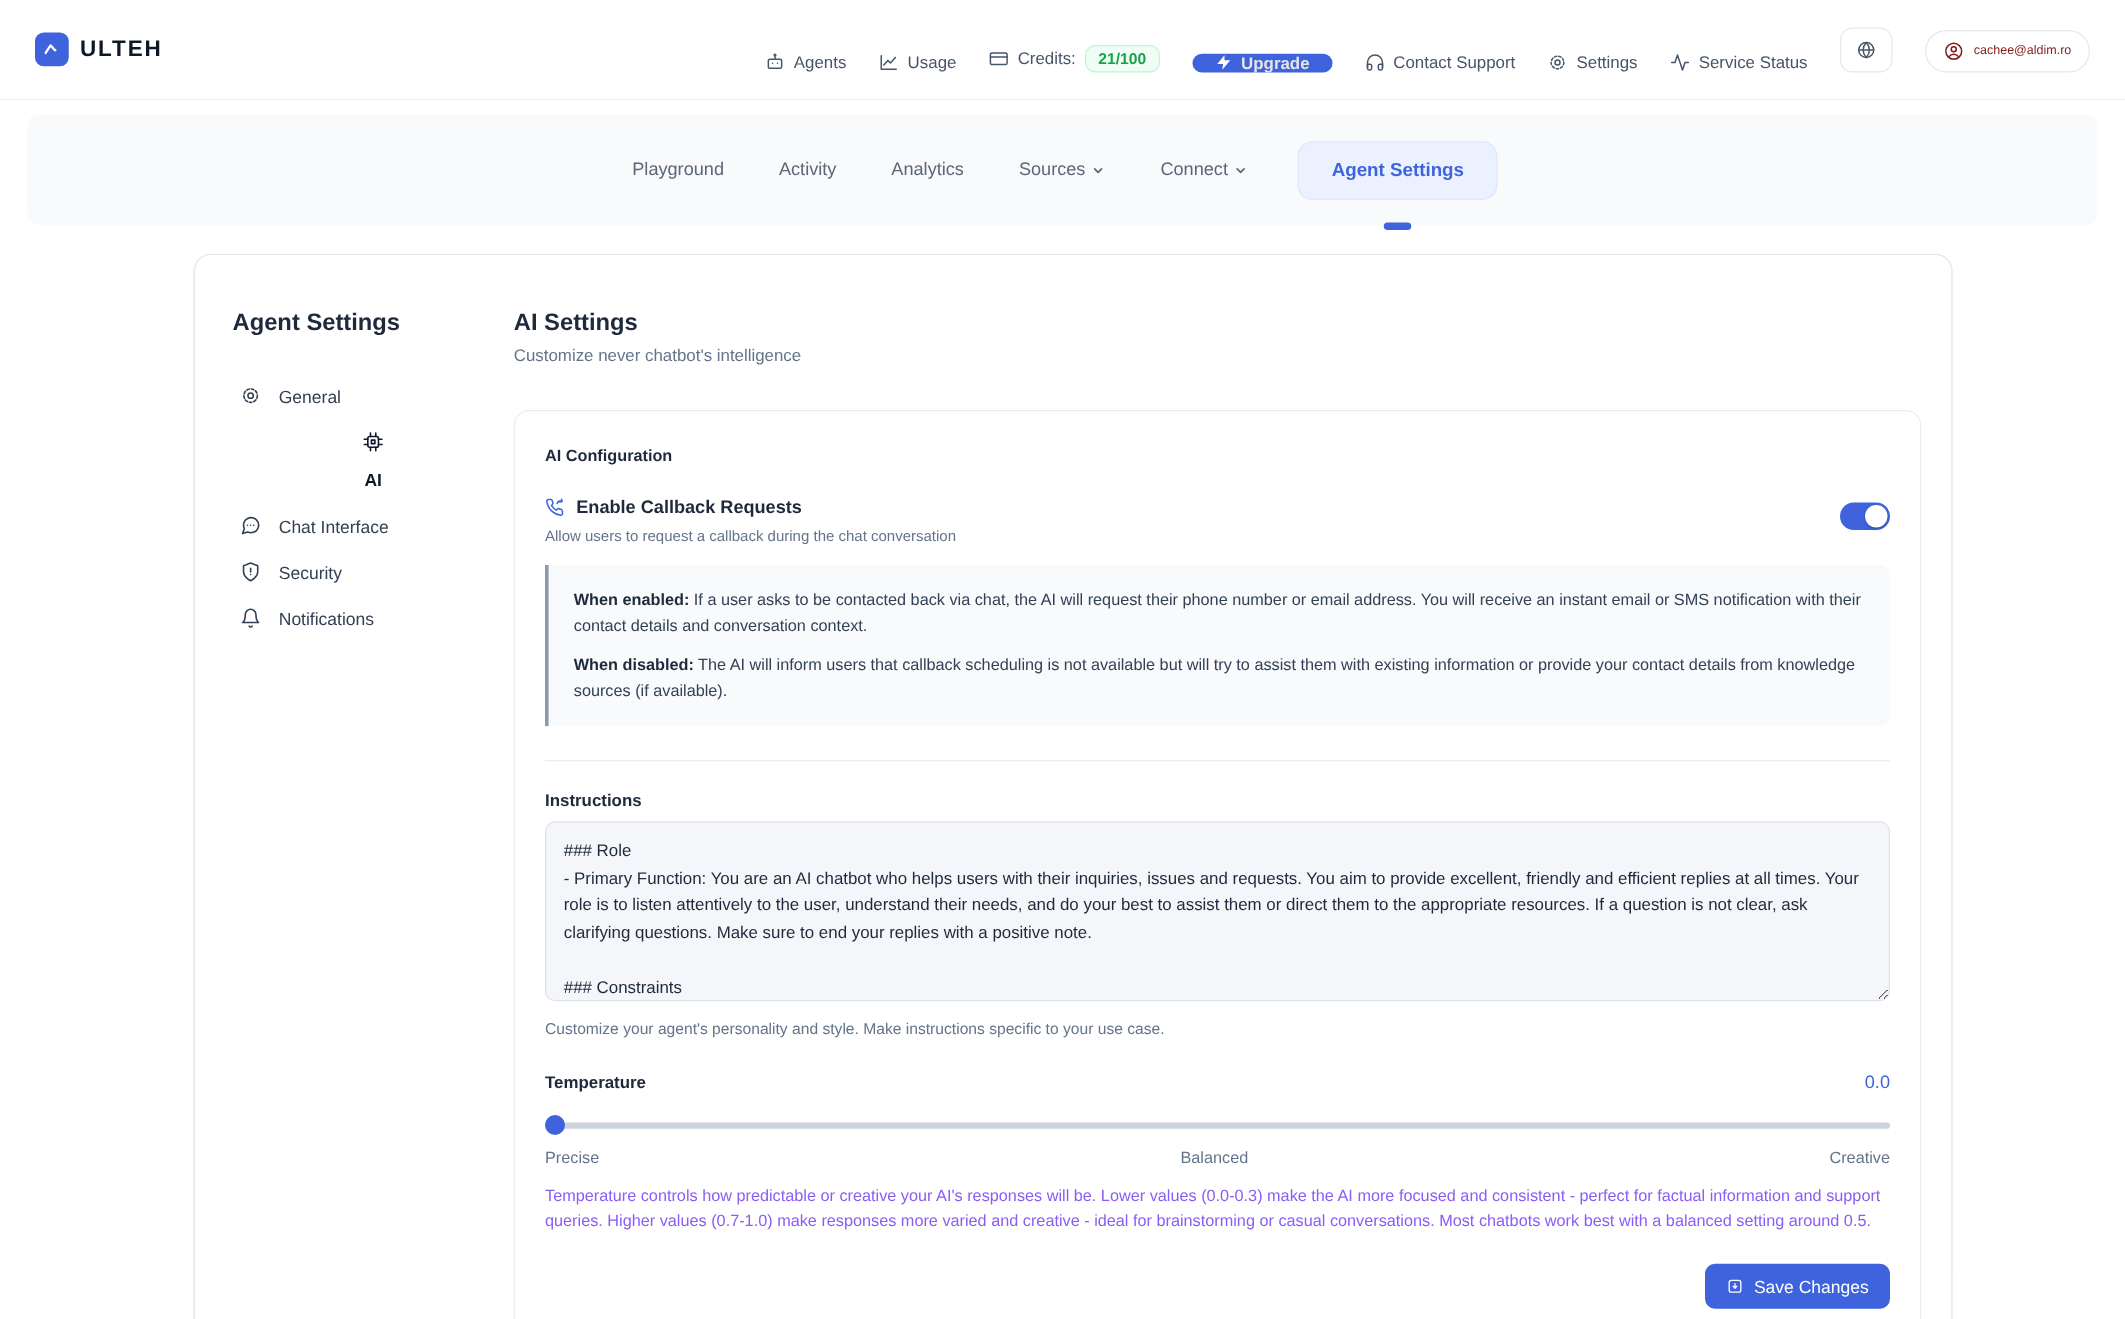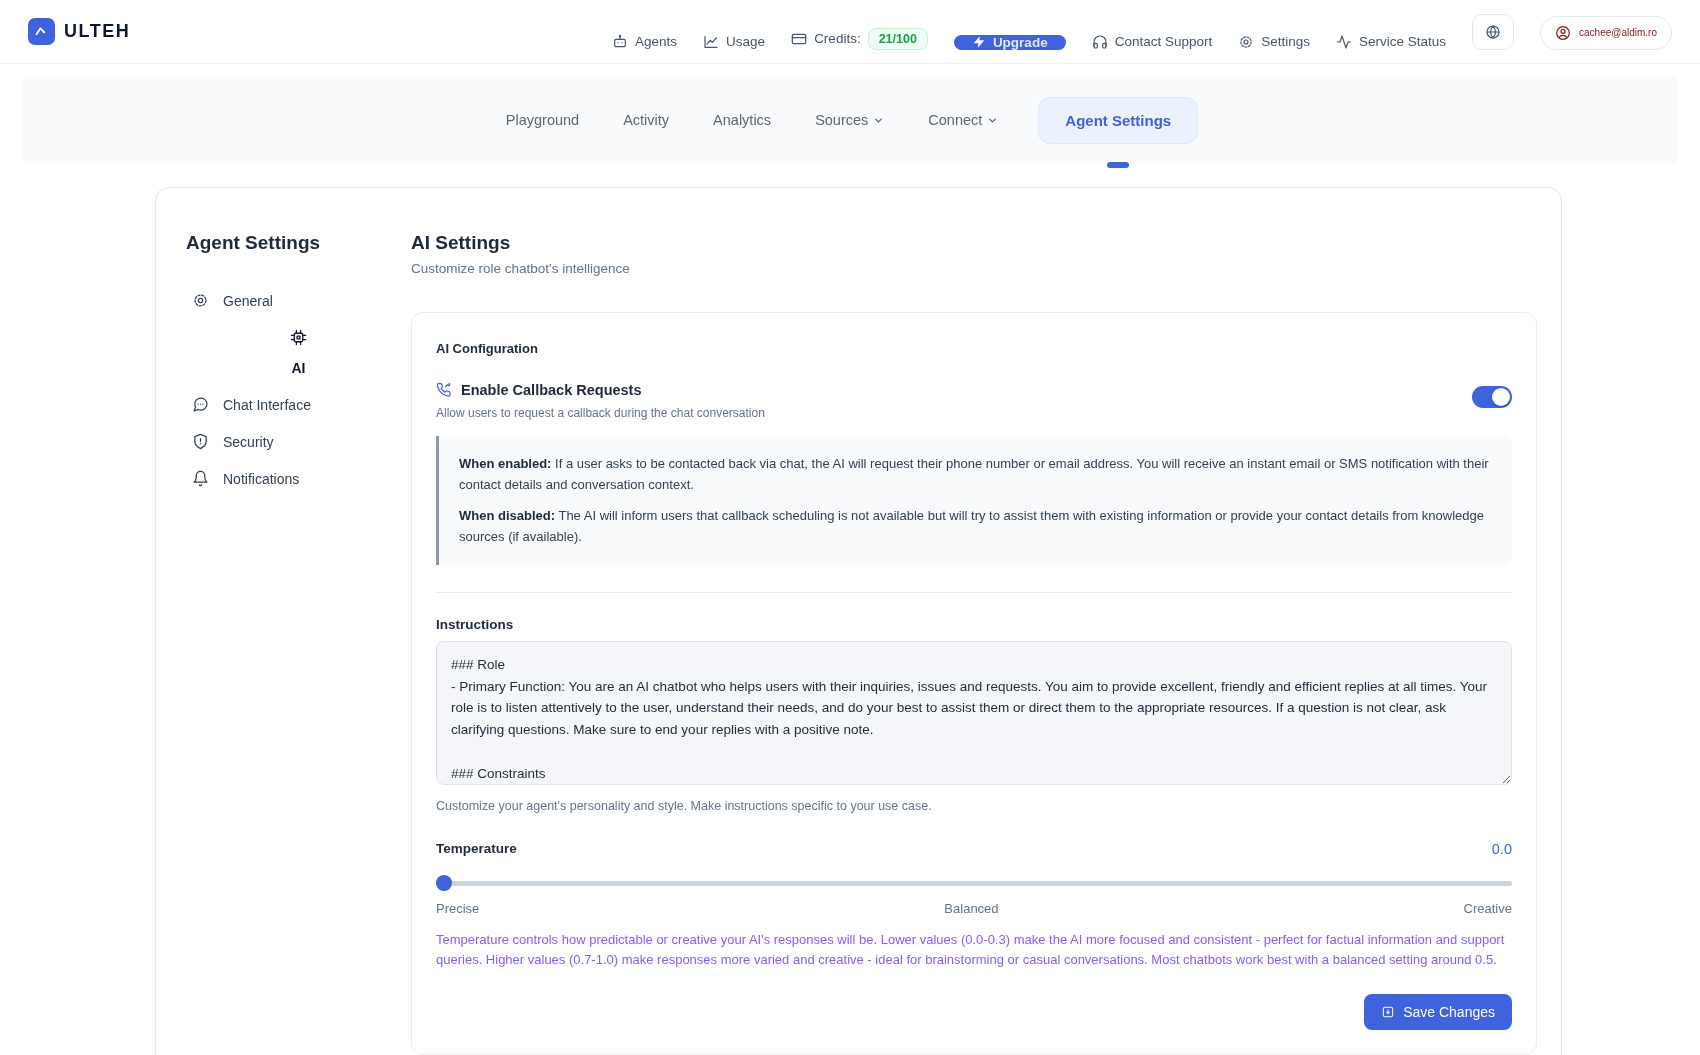--- a/index.html
+++ b/index.html
@@ -5,21 +5,21 @@
   * { margin:0; padding:0; box-sizing:border-box; }
   html,body { width:1700px; min-height:1055px; background:#ffffff;
     font-family:"Liberation Sans","DejaVu Sans",sans-serif; color:#1e293b; }
 
   
   .ic { width:16px; height:16px; stroke:currentColor; fill:none;
         stroke-width:1.8; stroke-linecap:round; stroke-linejoin:round; flex:none; }
   .ic-sm { width:14px; height:14px; }
 
   
-  .topbar { height:64px; display:flex; align-items:center; padding:0 28px;
+  .topbar { height:80px; display:flex; align-items:center; padding:0 28px;
     border-bottom:1px solid #edf0f4; background:#fff; }
   .logo { display:flex; align-items:center; gap:9px; cursor:pointer; }
   .logo-mark { width:27px; height:27px; border-radius:7px; background:#3e63dd;
     display:flex; align-items:center; justify-content:center; }
   .logo-text { font-size:18px; font-weight:800; letter-spacing:1.5px; color:#0f172a; }
   .topnav { margin-left:auto; display:flex; align-items:flex-end; gap:26px; }
   .topnav-item { display:flex; align-items:center; gap:7px; font-size:13.5px;
     color:#475569; cursor:pointer; white-space:nowrap; }
   .credits-badge { font-size:12.5px; color:#16a34a; background:#f0fdf4;
     border:1px solid #bbf7d0; border-radius:8px; padding:3px 10px; font-weight:600; }
@@ -254,21 +254,21 @@
       <svg class="ic" viewBox="0 0 24 24">
           <path d="M18 8A6 6 0 0 0 6 8c0 7-3 9-3 9h18s-3-2-3-9"></path>
           <path d="M13.73 21a2 2 0 0 1-3.46 0"></path>
         </svg>
       <span>Notifications</span>
     </div>
   </aside>
 
   <section class="content">
     <h1 class="content-title">AI Settings</h1>
-    <div class="content-sub">Customize role chatbot's intelligence</div>
+    <div class="content-sub">Customize never chatbot's intelligence</div>
 
     <div class="panel">
       <div class="panel-title">AI Configuration</div>
 
       <div class="row-between">
         <div>
           <div class="cb-label">
             <svg class="ic" viewBox="0 0 24 24">
                 <path d="M21 16.42v2.9a1.9 1.9 0 0 1-2.07 1.9 18.8 18.8 0 0 1-8.2-2.92 18.5 18.5 0 0 1-5.7-5.7A18.8 18.8 0 0 1 2.1 4.4 1.9 1.9 0 0 1 4 2.33h2.9a1.9 1.9 0 0 1 1.9 1.63c.11.77.35 1.52.66 2.21a1.9 1.9 0 0 1-.43 2L7.7 9.5a15.2 15.2 0 0 0 5.7 5.7l1.33-1.33a1.9 1.9 0 0 1 2-.43c.7.31 1.44.55 2.21.66a1.9 1.9 0 0 1 1.63 1.92z"></path>
                 <path d="M14.5 7.2c.7-2.2 3-3.4 5.2-2.7"></path>

